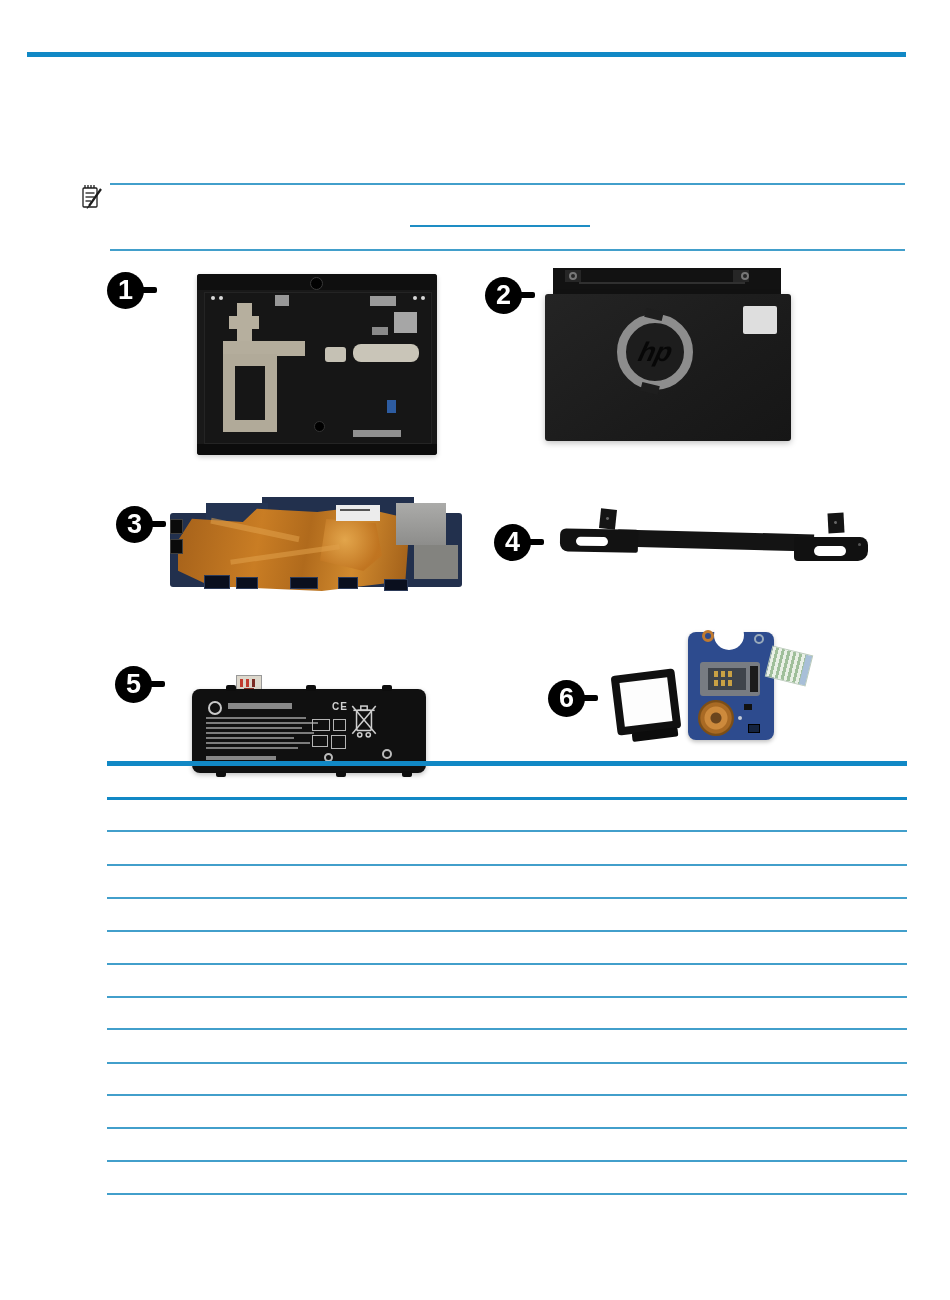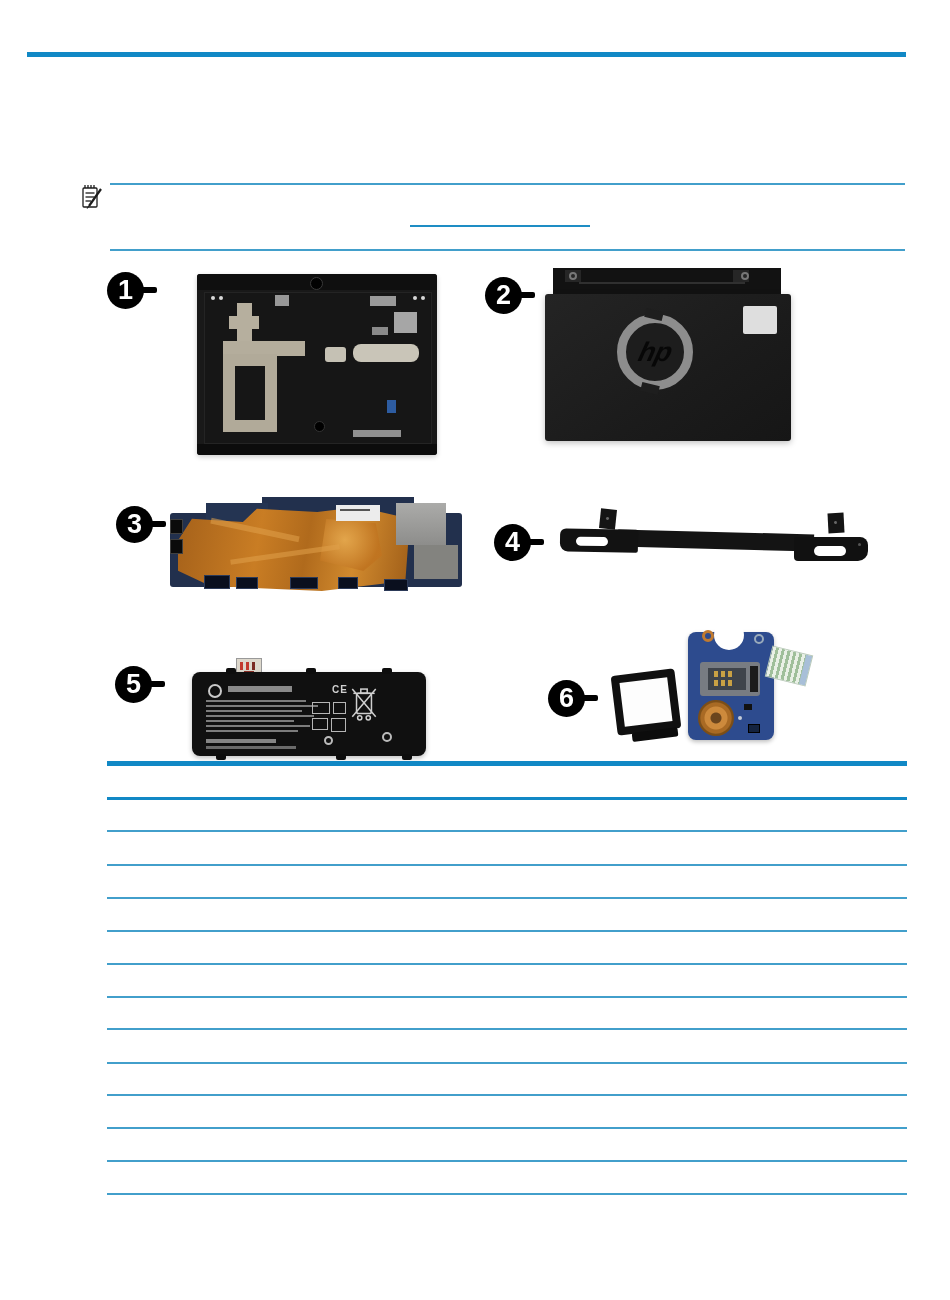--- a/index.html
+++ b/index.html
@@ -185,21 +185,21 @@
     <div class="bracket-piece" style="left:234px;top:32px;width:74px;height:24px;background:#111;border-radius:2px 8px 10px 4px;">
       <div class="p" style="left:20px;top:9px;width:32px;height:10px;background:#fff;border-radius:5px;"></div>
       <div class="dot" style="left:64px;top:6px;width:3px;height:3px;background:#555;"></div>
     </div>
   </div>
 
   <div class="callout" style="left:115px;top:666px;">
     <span>5</span>
   </div>
 
-  <div class="part" style="left:186px;top:658px;width:246px;height:102px;text-decoration:underline;">
+  <div class="part" style="left:186px;top:675px;width:246px;height:102px;text-decoration:underline;">
     <div class="p" style="left:50px;top:0;width:24px;height:14px;background:#ddd8cc;border:1px solid #999;">
       <div class="p" style="left:3px;top:3px;width:3px;height:8px;background:#c23b2e;"></div>
       <div class="p" style="left:9px;top:3px;width:3px;height:8px;background:#c23b2e;"></div>
       <div class="p" style="left:15px;top:3px;width:3px;height:8px;background:#7a2a22;"></div>
     </div>
     <div class="p" style="left:58px;top:13px;width:10px;height:6px;background:#8c2f26;"></div>
 
     <div class="p" style="left:6px;top:14px;width:234px;height:84px;background:#101010;border-radius:8px;box-shadow:0 2px 5px rgba(0,0,0,.25);"></div>
     <div class="p" style="left:40px;top:10px;width:10px;height:6px;background:#0d0d0d;border-radius:2px;"></div>
     <div class="p" style="left:120px;top:10px;width:10px;height:6px;background:#0d0d0d;border-radius:2px;"></div>

